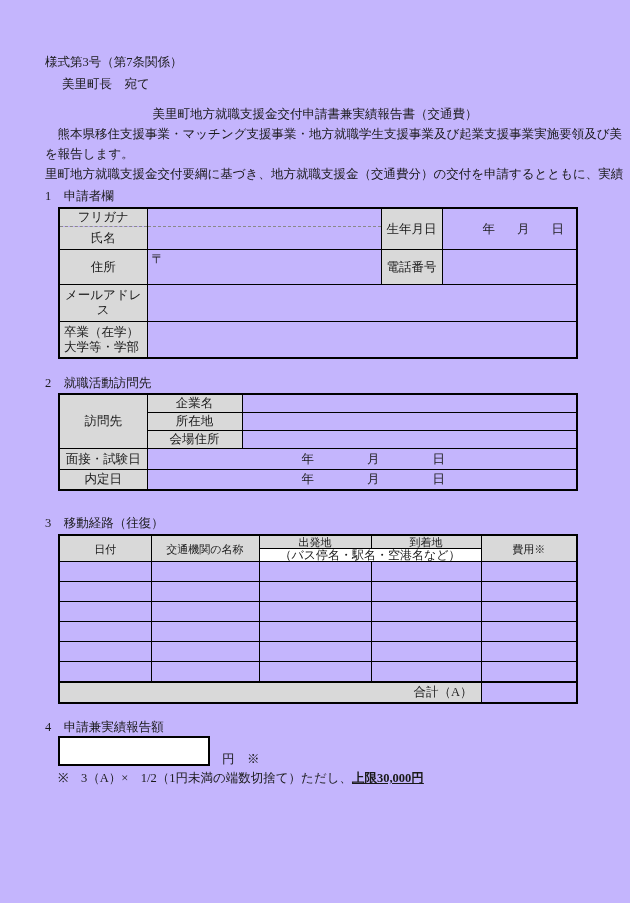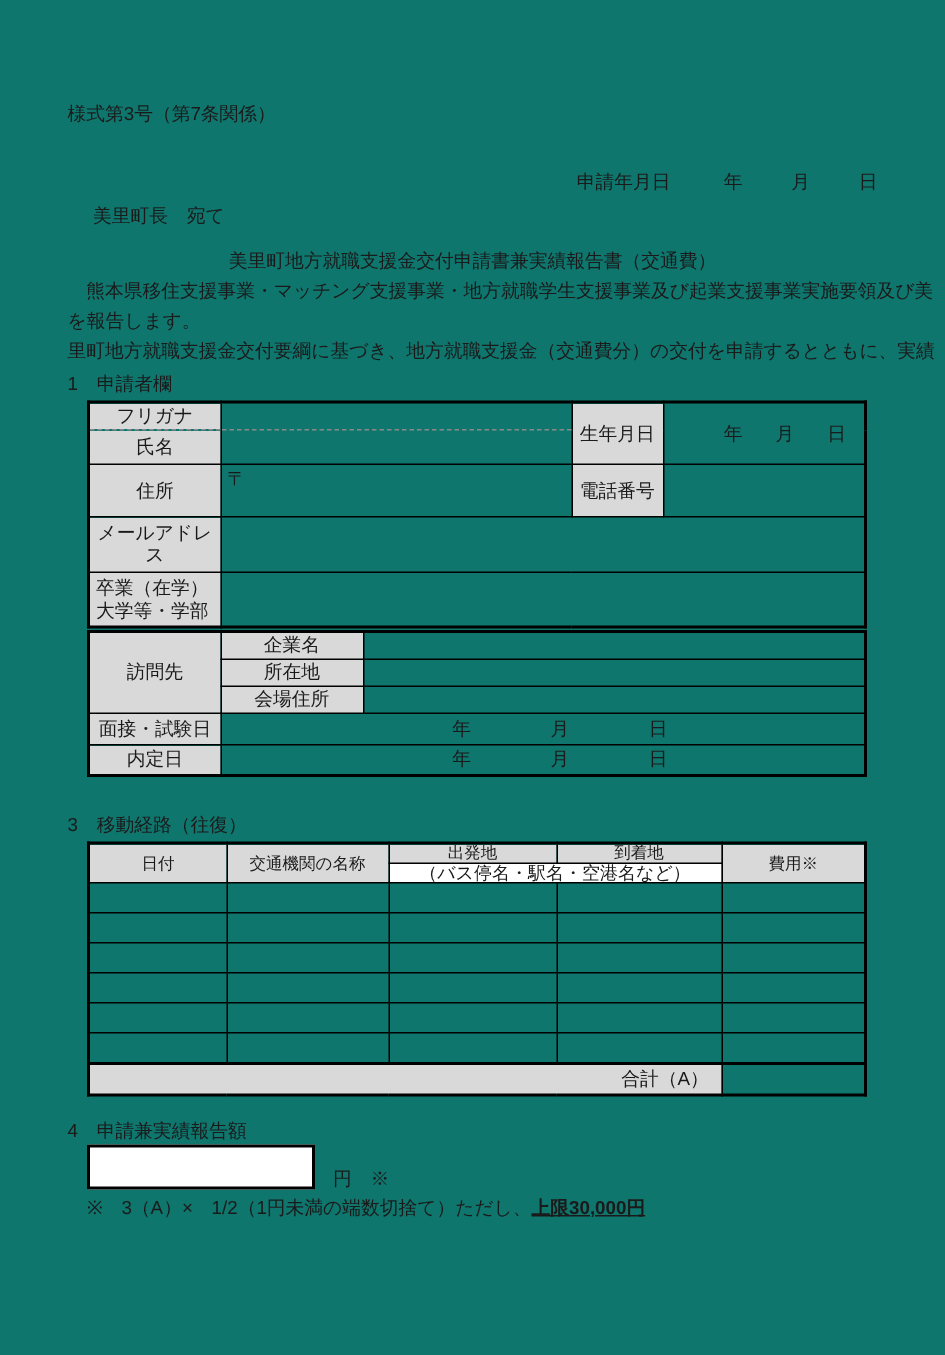--- a/index.html
+++ b/index.html
@@ -1,21 +1,21 @@
 <!DOCTYPE html>
 <html><head>
 <meta charset="utf-8">
 <style>
   html,body{margin:0;padding:0;background:#fff;}
   .page{
     width:630px;height:903px;box-sizing:border-box;position:relative;
-    background:#0f766e;color:#1a1a1a;
-    font-family:Liberation Sans, sans-serif;
+    background:#c4b5fd;color:#1a1a1a;
+    font-family:Liberation Serif, serif;
     font-size:12.5px;line-height:17px;
-    padding:68px 45px 0 45px;overflow:hidden;
+    padding:54px 45px 0 45px;overflow:hidden;
   }
   .form-number{margin:0;}
   .date-line{margin-top:28px;text-align:right;height:18px;}
   .date-line .u1{margin-left:32px;}
   .date-line .u2{margin-left:29px;}
   .addressee{margin-top:5px;margin-left:17px;}
   .doc-title{margin-top:13px;text-align:center;height:18px;}
   .intro{}
   .intro div{line-height:20px;white-space:nowrap;}
   .sec-head{margin-top:4px;white-space:nowrap;}
@@ -62,26 +62,20 @@
   .note4{margin-top:4px;margin-left:13px;white-space:nowrap;}
   .limit{font-weight:bold;text-decoration:underline;}
 </style>
 </head>
 <body>
 
 <div class="page">
 
   <div class="form-number">様式第3号（第7条関係）</div>
 
-  <div class="date-line">
-    <span>申請年月日</span>
-    <span class="u1">年</span>
-    <span class="u2">月</span>
-    <span class="u2">日</span>
-  </div>
 
   <div class="addressee">美里町長　宛て</div>
 
   <div class="doc-title">美里町地方就職支援金交付申請書兼実績報告書（交通費）</div>
 
   <div class="intro">
     <div>　熊本県移住支援事業・マッチング支援事業・地方就職学生支援事業及び起業支援事業実施要領及び美</div>
     <div>を報告します。</div>
     <div>里町地方就職支援金交付要綱に基づき、地方就職支援金（交通費分）の交付を申請するとともに、実績</div>
   </div>
@@ -125,20 +119,21 @@
     <tr class="r-grad">
       <td class="gray left">
         <div>卒業（在学）</div>
         <div>大学等・学部</div>
       </td>
       <td colspan="3"></td>
     </tr>
   </tbody>
     </table>
 
+  <div class="sec-head h2m">2　就職活動訪問先</div>
 
   <table class="t t2">
     <colgroup>
         <col style="width:88px">
         <col style="width:95px">
         <col style="width:335px">
       </colgroup>
     <tbody>
         <tr class="r-v">
       <td class="gray" rowspan="3">訪問先</td>

